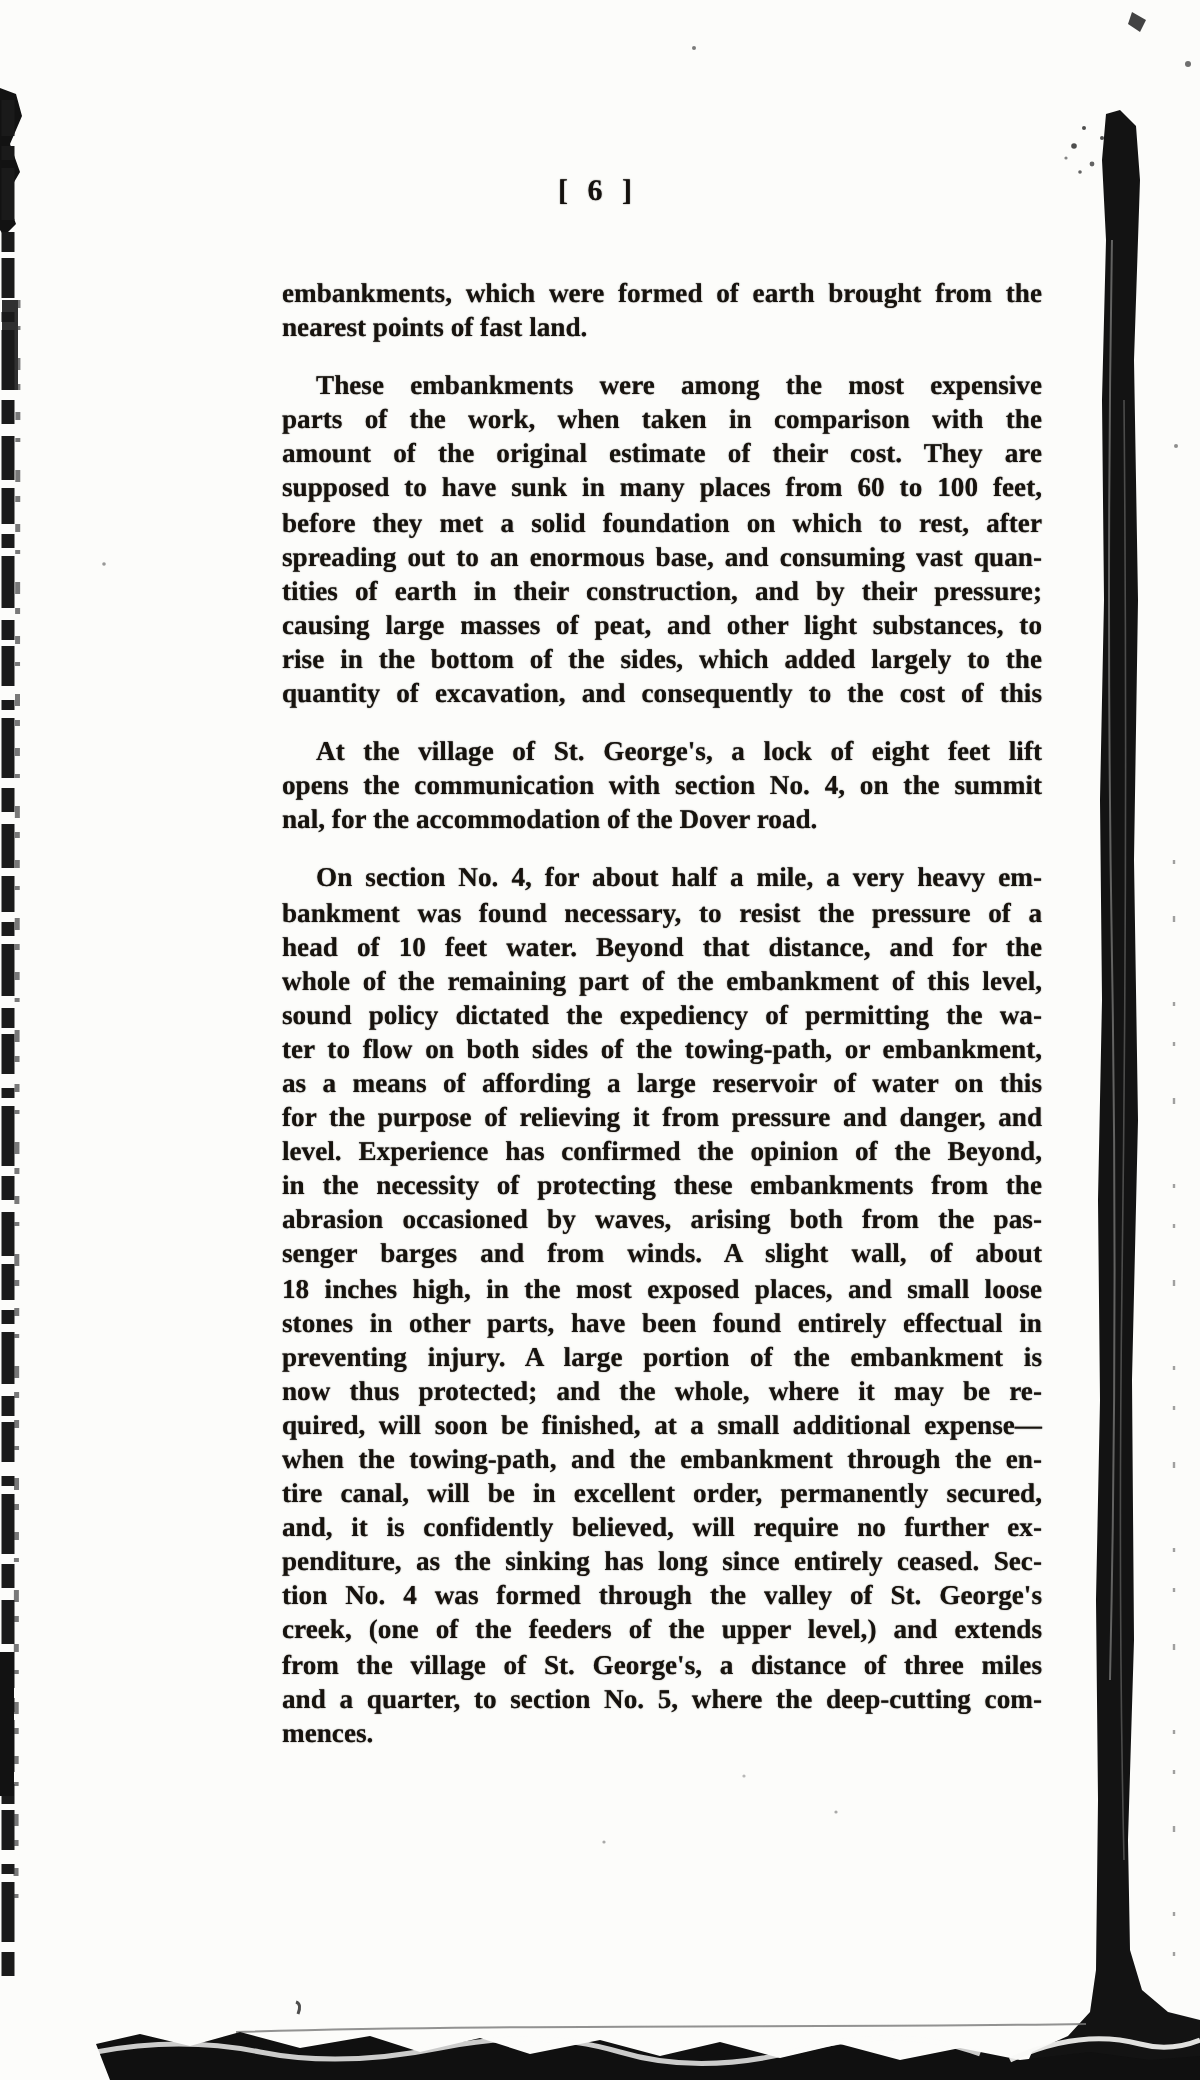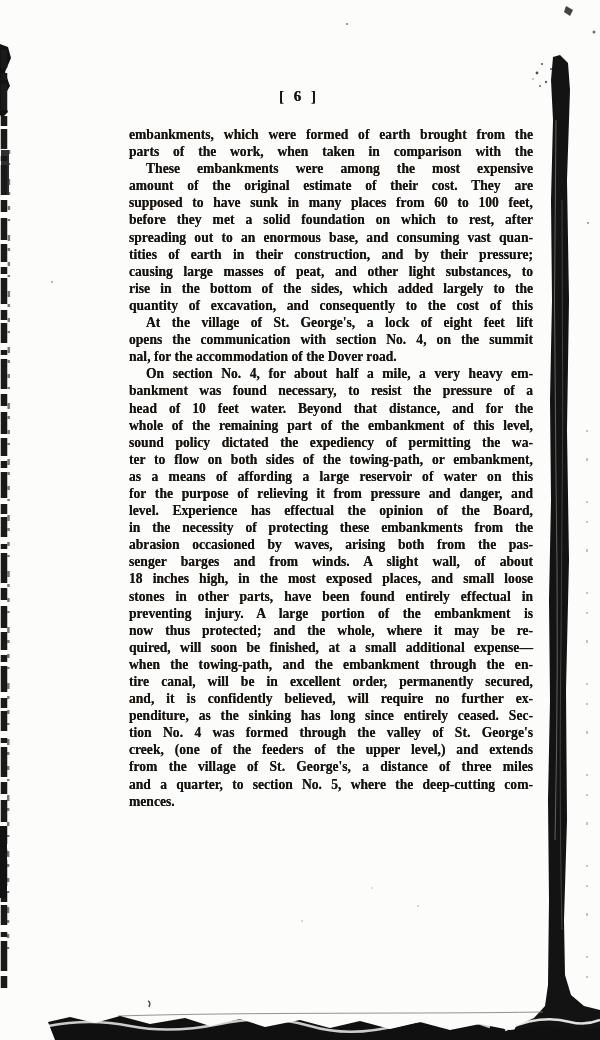--- a/index.html
+++ b/index.html
@@ -21,21 +21,21 @@
     font-size:15px; font-weight:700; letter-spacing:3px;
     color:#14110e;
     text-shadow:0 0 0.6px rgba(20,16,10,0.85);
   }
   .text-block {
     position:absolute; top:126px; left:129px; width:404px;
     font-size:13.6px; font-weight:700;
     color:#17130e;
     text-shadow:0 0 0.6px rgba(23,19,14,0.8);
   }
-  .paragraph { margin:0; }
+  .paragraph { margin:12px; }
   .line {
     line-height:17.1px;
     text-align:justify;
     text-align-last:justify;
   }
   .line.last-line { text-align-last:left; }
   .line.indent { text-indent:17px; }
 </style>
 </head>
 <body>
@@ -88,24 +88,25 @@
       <circle cx="302" cy="921" r="0.8" fill="#555" opacity="0.5"></circle>
       <circle cx="372" cy="888" r="0.8" fill="#666" opacity="0.45"></circle>
     </g>
   </svg>
 
   <div class="page-number">[ 6 ]</div>
 
   <div class="text-block">
       <div class="paragraph">
         <div class="line">embankments, which were formed of earth brought from the</div>
+        <div class="line last-line">nearest points of fast land.</div>
       </div>
       <div class="paragraph">
+        <div class="line indent">These embankments were among the most expensive</div>
         <div class="line">parts of the work, when taken in comparison with the</div>
-        <div class="line indent">These embankments were among the most expensive</div>
         <div class="line">amount of the original estimate of their cost.  They are</div>
         <div class="line">supposed to have sunk in many places from 60 to 100 feet,</div>
         <div class="line">before they met a solid foundation on which to rest, after</div>
         <div class="line">spreading out to an enormous base, and consuming vast quan-</div>
         <div class="line">tities of earth in their construction, and by their pressure;</div>
         <div class="line">causing large masses of peat, and other light substances, to</div>
         <div class="line">rise in the bottom of the sides, which added largely to the</div>
         <div class="line">quantity of excavation, and consequently to the cost of this</div>
       </div>
       <div class="paragraph">
@@ -115,21 +116,21 @@
       </div>
       <div class="paragraph">
         <div class="line indent">On section No. 4, for about half a mile, a very heavy em-</div>
         <div class="line">bankment was found necessary, to resist the pressure of a</div>
         <div class="line">head of 10 feet water.  Beyond that distance, and for the</div>
         <div class="line">whole of the remaining part of the embankment of this level,</div>
         <div class="line">sound policy dictated the expediency of permitting the wa-</div>
         <div class="line">ter to flow on both sides of the towing-path, or embankment,</div>
         <div class="line">as a means of affording a large reservoir of water on this</div>
         <div class="line">for the purpose of relieving it from pressure and danger, and</div>
-        <div class="line">level.  Experience has effectual the opinion of the Board,</div>
+        <div class="line">level.  Experience has confirmed the opinion of the Beyond,</div>
         <div class="line">in the necessity of protecting these embankments from the</div>
         <div class="line">abrasion occasioned by waves, arising both from the pas-</div>
         <div class="line">senger barges and from winds.  A slight wall, of about</div>
         <div class="line">18 inches high, in the most exposed places, and small loose</div>
         <div class="line">stones in other parts, have been found entirely effectual in</div>
         <div class="line">preventing injury.  A large portion of the embankment is</div>
         <div class="line">now thus protected; and the whole, where it may be re-</div>
         <div class="line">quired, will soon be finished, at a small additional expense—</div>
         <div class="line">when the towing-path, and the embankment through the en-</div>
         <div class="line">tire canal, will be in excellent order, permanently secured,</div>

